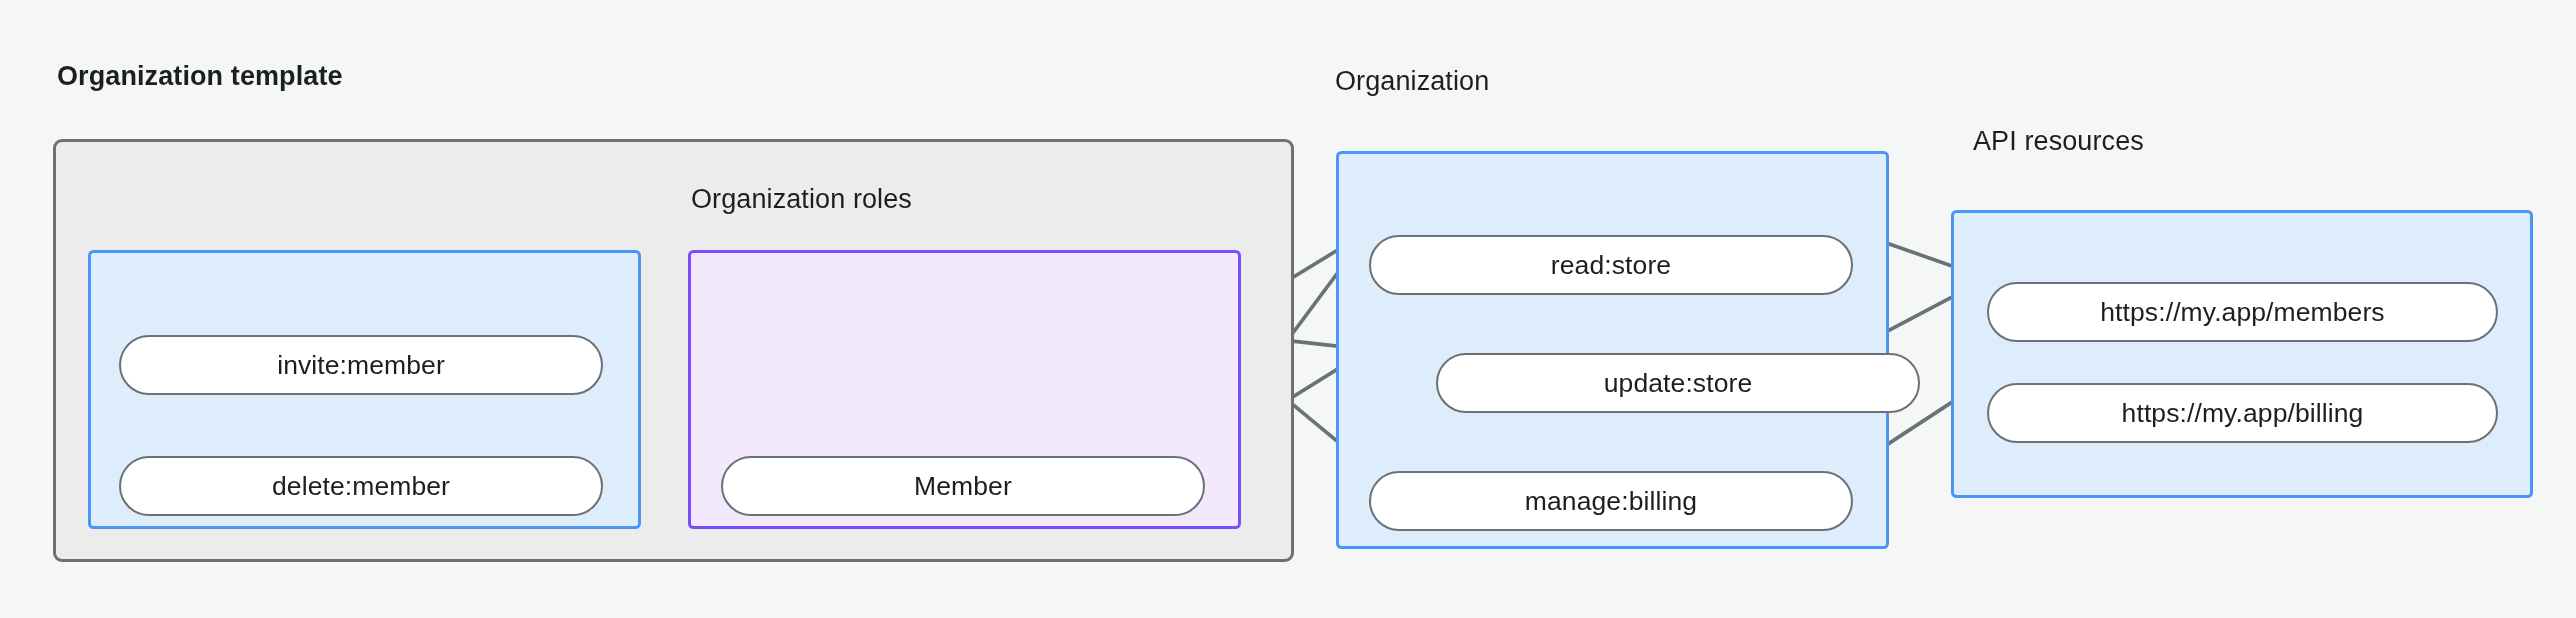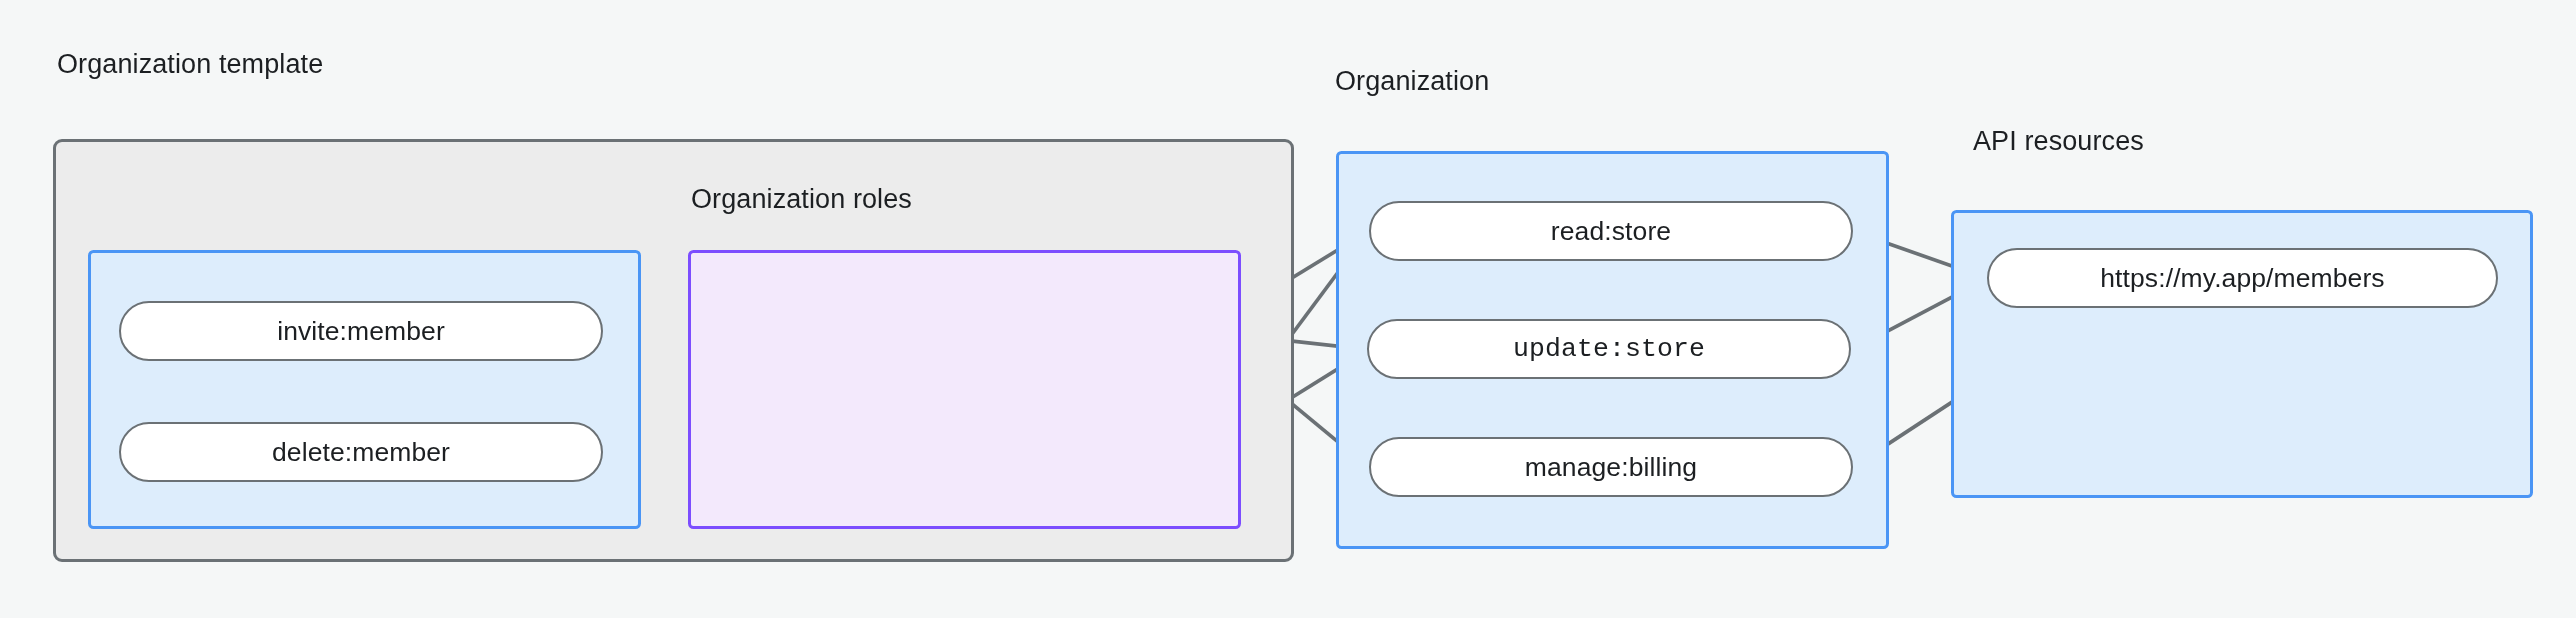--- a/index.html
+++ b/index.html
@@ -82,31 +82,32 @@
     border: 2.7px solid #6b7175;
     border-radius: 31px;
     display: flex;
     align-items: center;
     justify-content: center;
     font-size: 26.5px;
     color: #1c1f22;
     height: 60px;
     white-space: nowrap;
     letter-spacing: 0.1px;
+    margin-top: 34px;
   }
 
   
   #pill-invite-member { left: 119px; top: 301px; width: 484px; }
   #pill-delete-member { left: 119px; top: 422px; width: 484px; }
   
   #pill-role-admin    { left: 721px; top: 301px; width: 484px; }
   #pill-role-member   { left: 721px; top: 422px; width: 484px; }
   
   #pill-read-store    { left: 1369px; top: 201px; width: 484px; }
-  #pill-update-store  { left: 1367px; top: 319px; width: 484px; font-family: Liberation Mono, monospace; }
+  #pill-update-store  { left: 1436px; top: 319px; width: 484px; }
   #pill-manage-billing{ left: 1369px; top: 437px; width: 484px; }
   
   #pill-res-members   { left: 1987px; top: 248px; width: 511px; }
   #pill-res-billing   { left: 1987px; top: 349px; width: 511px; }
 
   
   #edge-layer {
     position: absolute;
     left: 0; top: 0;
     width: 2576px;
@@ -153,48 +154,50 @@
 
     <circle class="edge-dot" cx="660" cy="363" r="11"></circle>
     <circle class="edge-dot" cx="660" cy="495" r="11"></circle>
     <circle class="edge-dot" cx="1500" cy="253" r="11"></circle>
     <circle class="edge-dot" cx="1500" cy="383" r="11"></circle>
     <circle class="edge-dot" cx="1500" cy="512" r="11"></circle>
     <circle class="edge-dot" cx="2178" cy="305" r="11"></circle>
     <circle class="edge-dot" cx="2178" cy="415" r="11"></circle>
   </svg>
 
-  <div class="group-label" style="left:57px; top:48px;">Organization template</div>
+  <div class="group-label" style="left:57px; top:60px;font-weight:bold;">Organization template</div>
 
   <div class="outer-frame"></div>
 
 
   <div class="sub-label" style="left:691px; top:183px;">Organization roles</div>
 
   <div class="panel blue" id="panel-org-permissions"></div>
 
   <div class="panel purple" id="panel-org-roles"></div>
 
   <div class="pill" id="pill-invite-member">invite:member</div>
 
   <div class="pill" id="pill-delete-member">delete:member</div>
 
 
+  <div class="pill" id="pill-role-member">Member</div>
 
   <div class="group-label" style="left:1335px; top:65px;">Organization</div>
 
   <div class="panel blue" id="panel-permissions"></div>
 
   <div class="pill" id="pill-read-store">read:store</div>
 
   <div class="pill" id="pill-update-store">update:store</div>
 
   <div class="pill" id="pill-manage-billing">manage:billing</div>
 
   <div class="group-label" style="left:1955px; top:125px;margin-left:18px;">API resources</div>
 
   <div class="panel blue" id="panel-api-resources"></div>
 
   <div class="pill" id="pill-res-members">https://my.app/members</div>
 
+  <div class="pill" id="pill-res-billing">https://my.app/billing</div>
 
 </div>
 
 
 </body></html>

